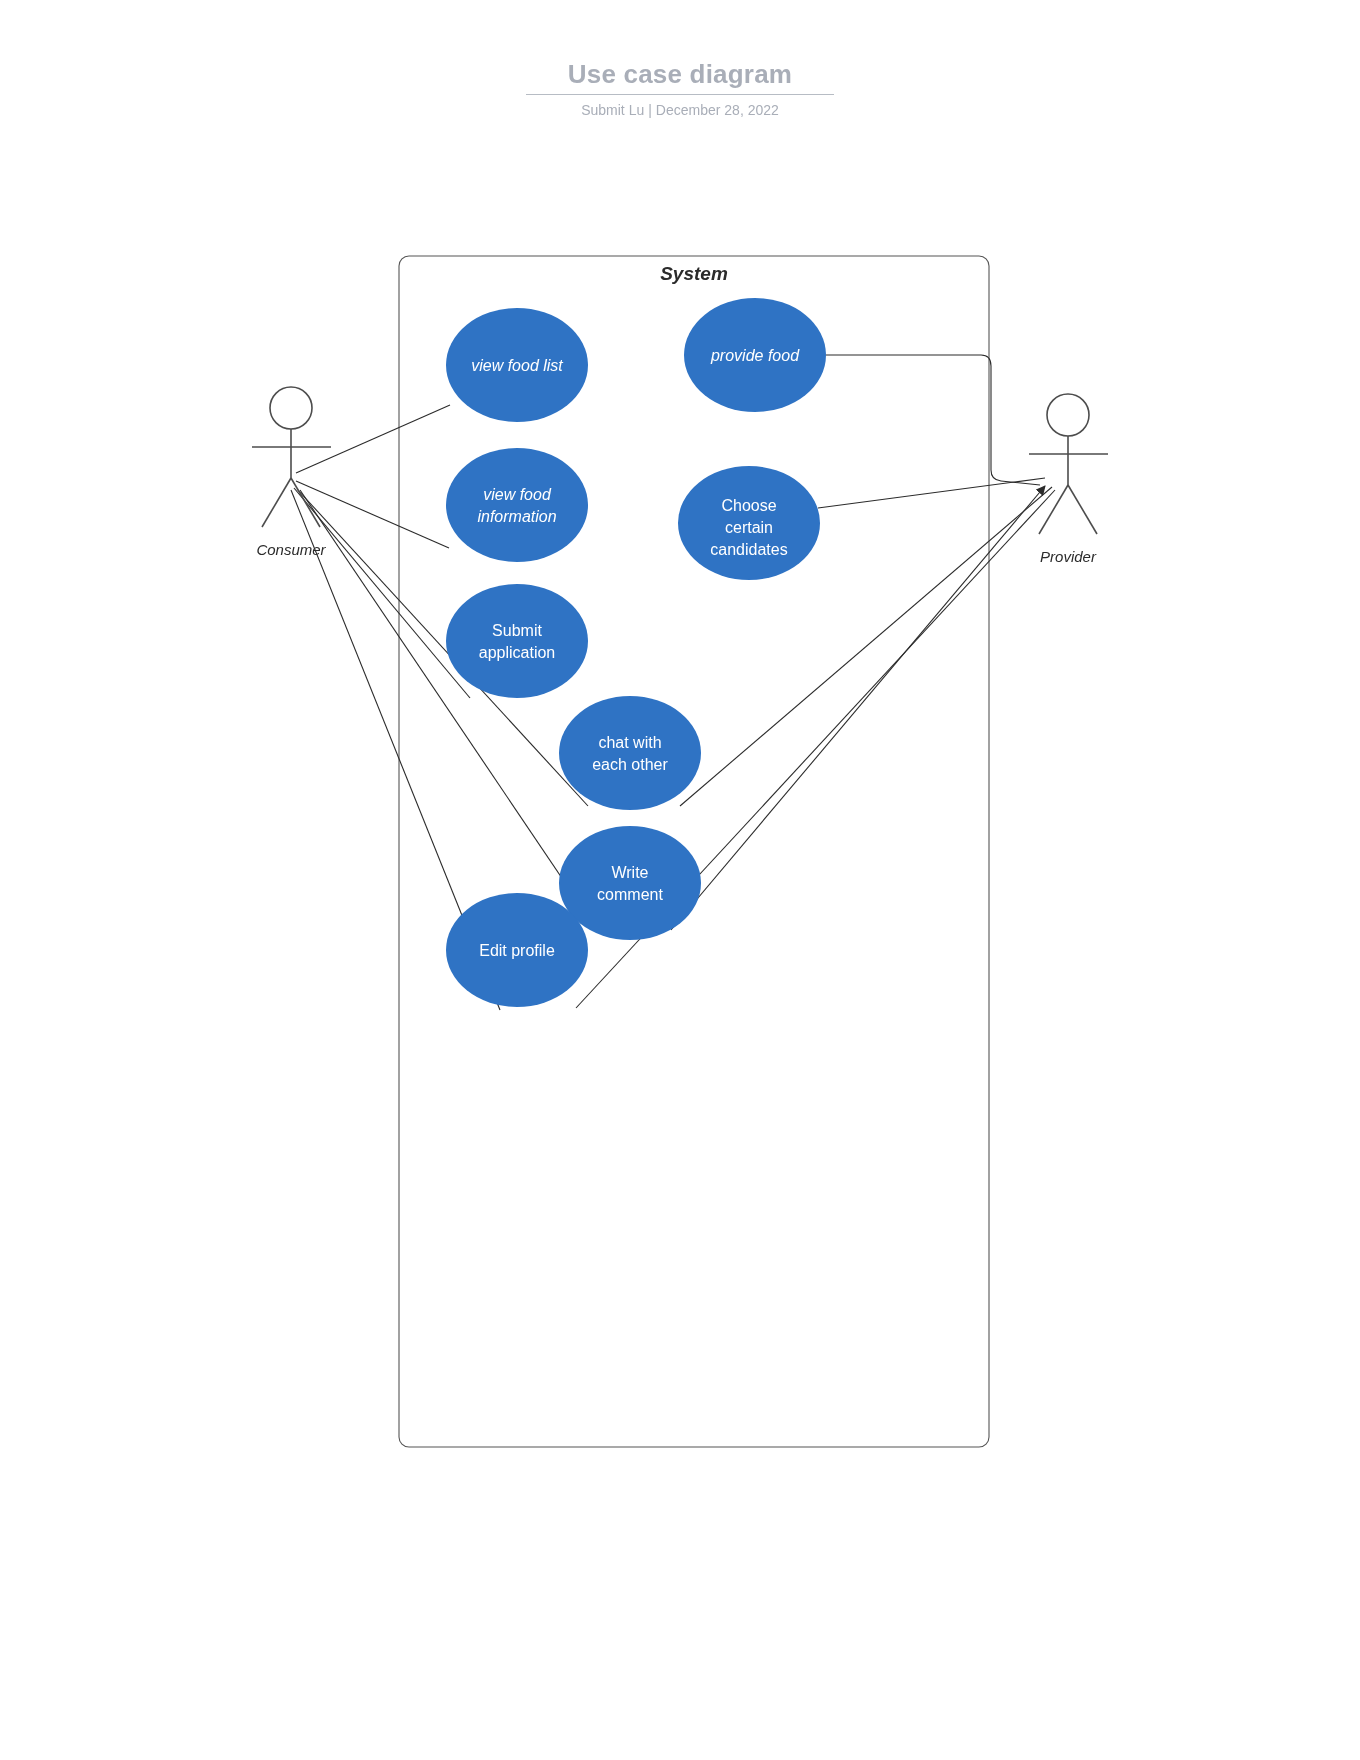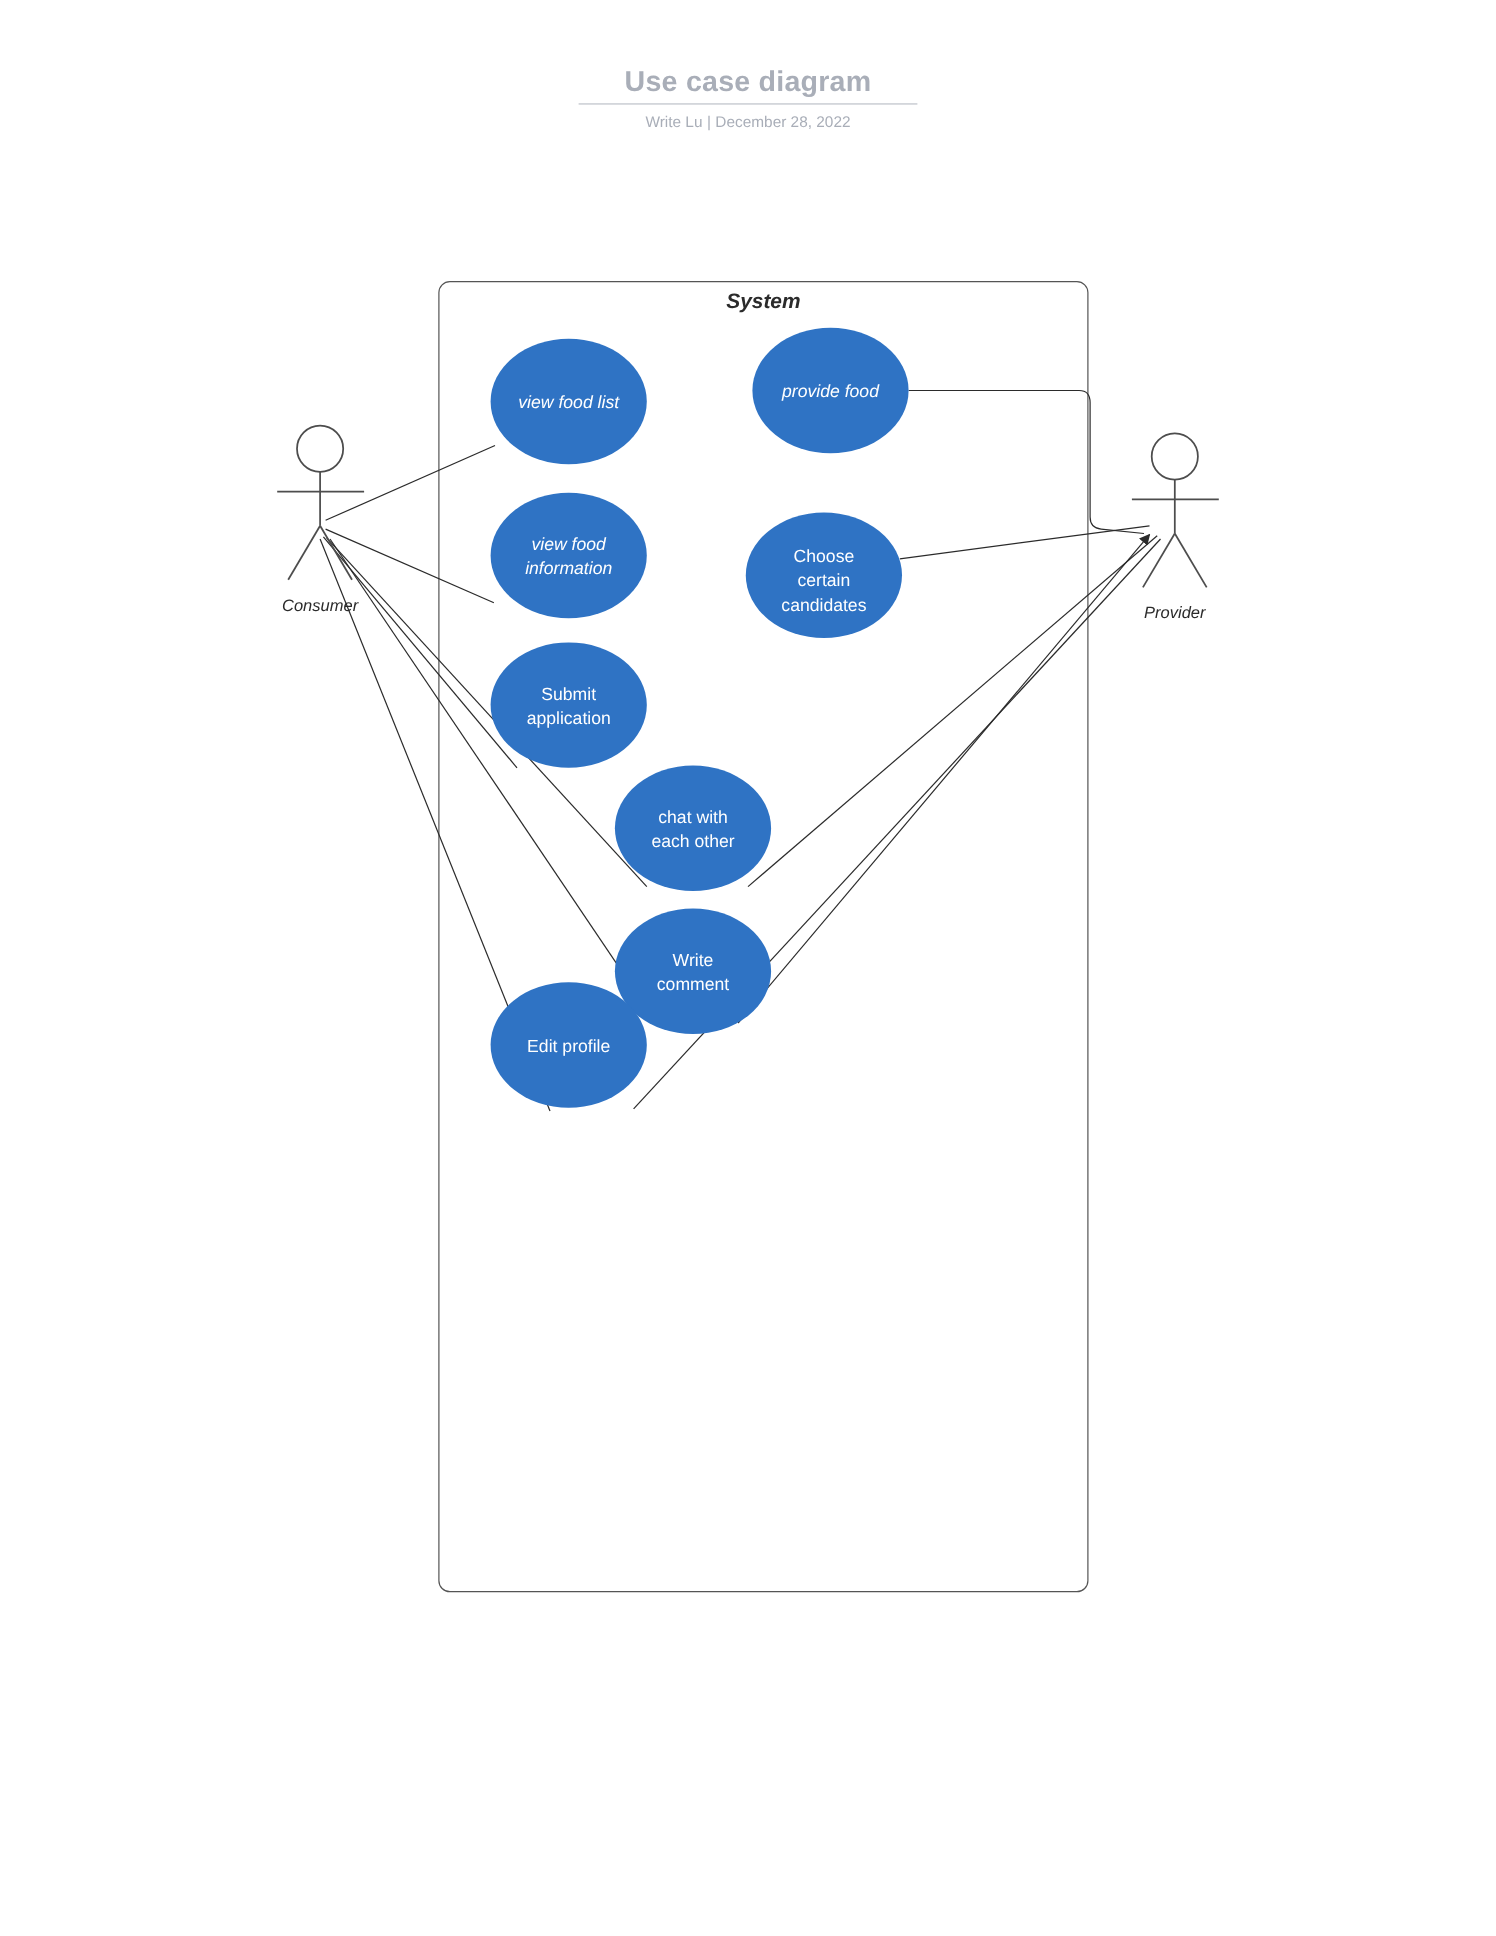--- a/index.html
+++ b/index.html
@@ -101,21 +101,21 @@
 </style>
 </head>
 <body>
 
 <div id="page">
 
   <div class="header">
     <div class="header-title">Use case diagram</div>
     <div class="header-rule"></div>
     <div class="header-sub">
-      <span>Write Lu</span><span class="sep">|</span><span>December 28, 2022</span>
+      <span>Submit Lu</span><span class="sep">|</span><span>December 28, 2022</span>
     </div>
   </div>
 
   <svg id="stage" viewBox="0 0 1360 1760" width="1360" height="1760">
     <defs>
       <marker id="arrowFilled" viewBox="0 0 10 10" refX="9" refY="5" markerWidth="9" markerHeight="9" orient="auto-start-reverse">
         <path d="M 0 0 L 10 5 L 0 10 z" fill="#2b2b2b"></path>
       </marker>
     </defs>
 

